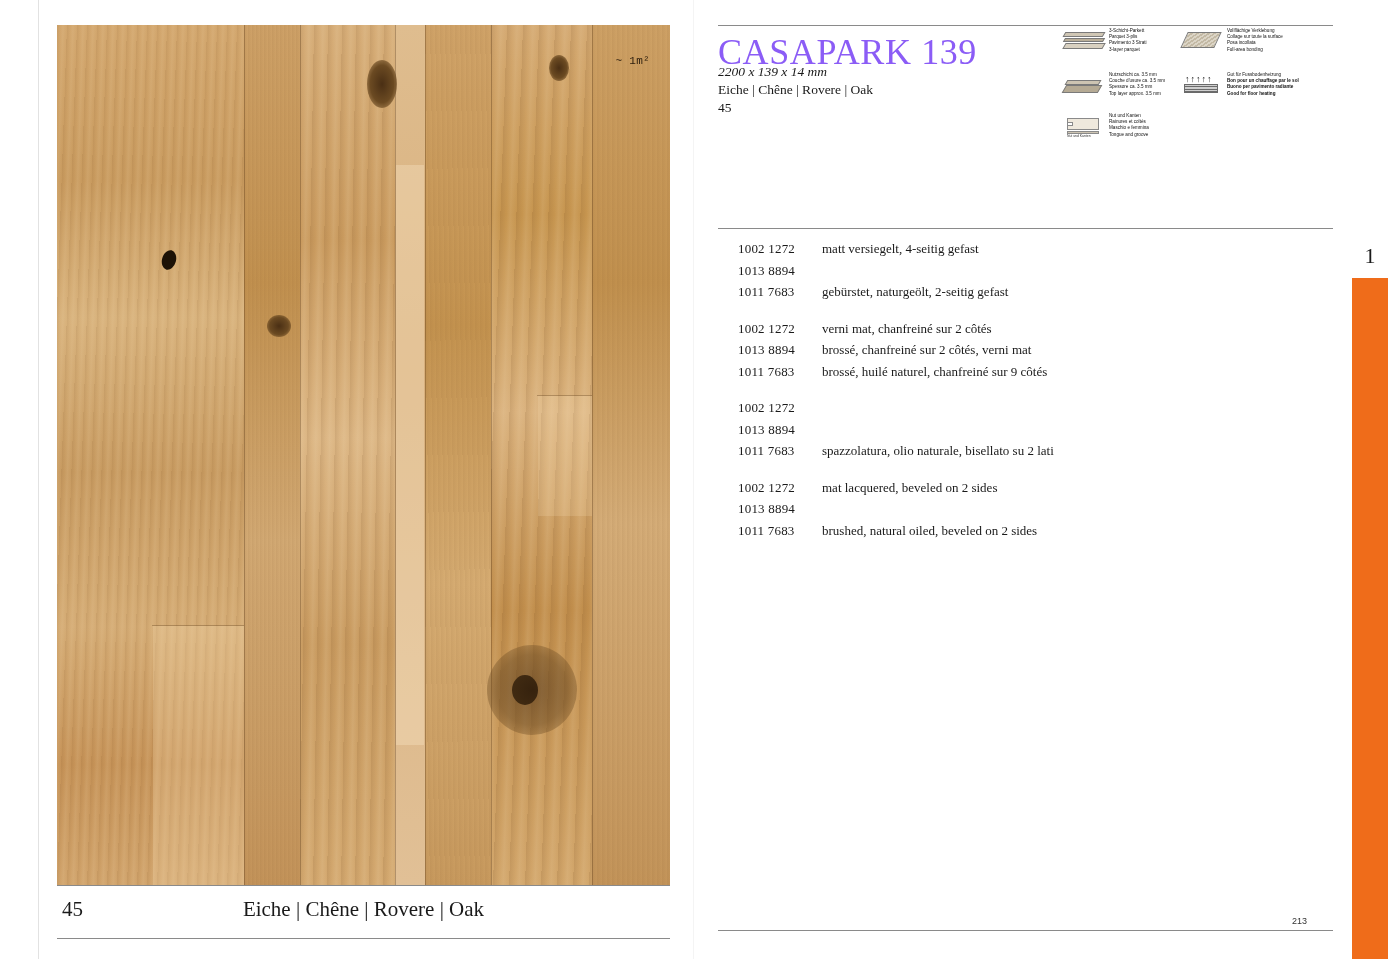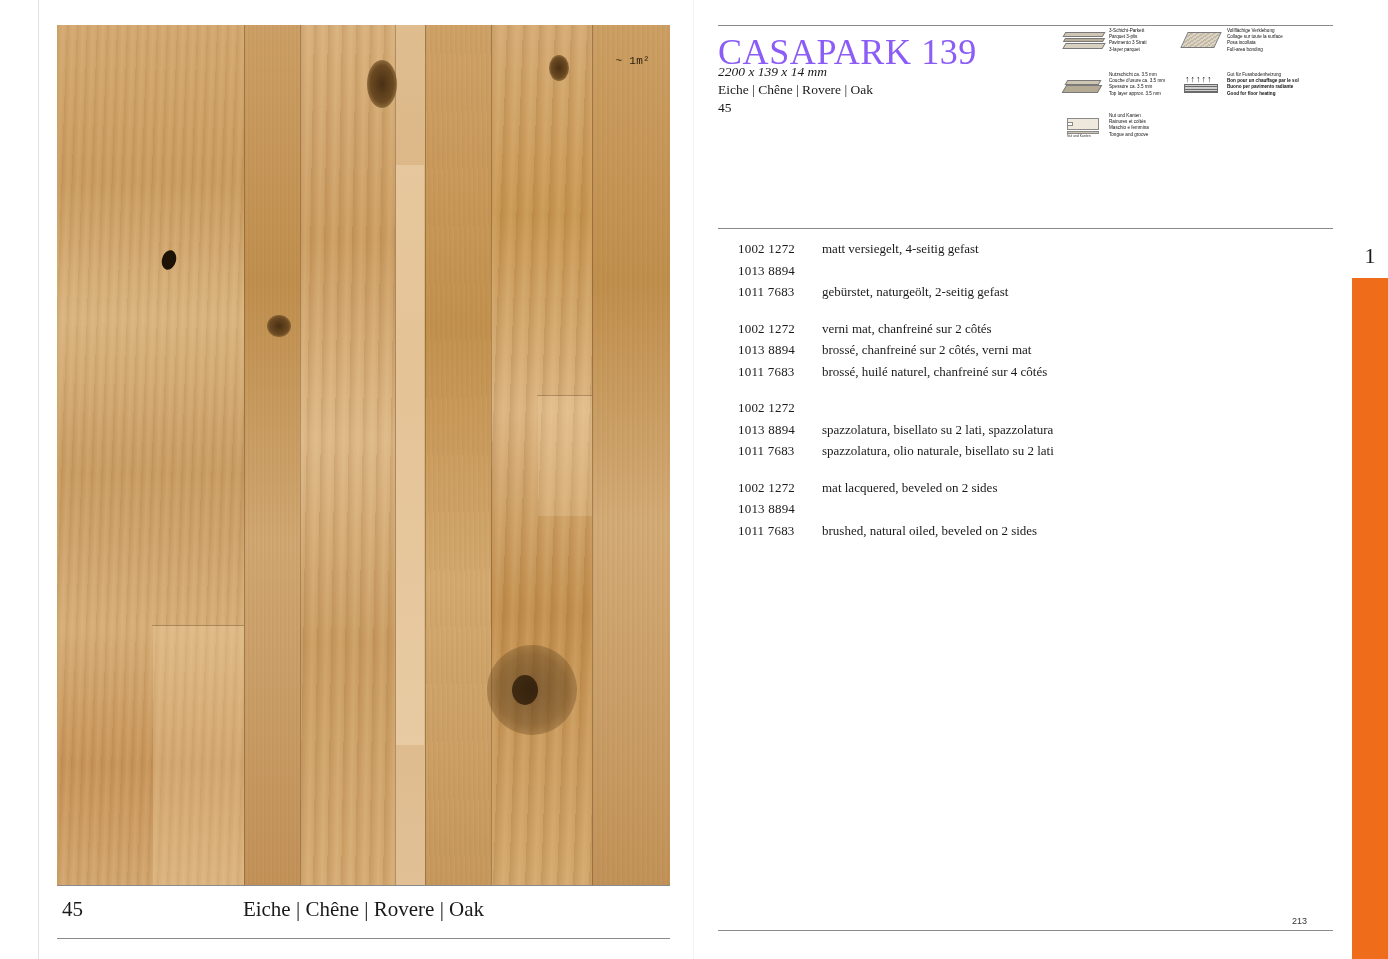--- a/index.html
+++ b/index.html
@@ -323,31 +323,30 @@
       <div class="row">
         <div class="code">1002 1272</div>
         <div class="desc">verni mat, chanfreiné sur 2 côtés</div>
       </div>
       <div class="row">
         <div class="code">1013 8894</div>
         <div class="desc">brossé, chanfreiné sur 2 côtés, verni mat</div>
       </div>
       <div class="row">
         <div class="code">1011 7683</div>
-        <div class="desc">brossé, huilé naturel, chanfreiné sur 4 côtés</div>
+        <div class="desc">brossé, huilé naturel, chanfreiné sur 9 côtés</div>
       </div>
     </div>
 
     <div class="grp">
       <div class="row">
         <div class="code">1002 1272</div>
       </div>
       <div class="row">
         <div class="code">1013 8894</div>
-        <div class="desc">spazzolatura, bisellato su 2 lati, spazzolatura</div>
       </div>
       <div class="row">
         <div class="code">1011 7683</div>
         <div class="desc">spazzolatura, olio naturale, bisellato su 2 lati</div>
       </div>
     </div>
 
     <div class="grp">
       <div class="row">
         <div class="code">1002 1272</div>

